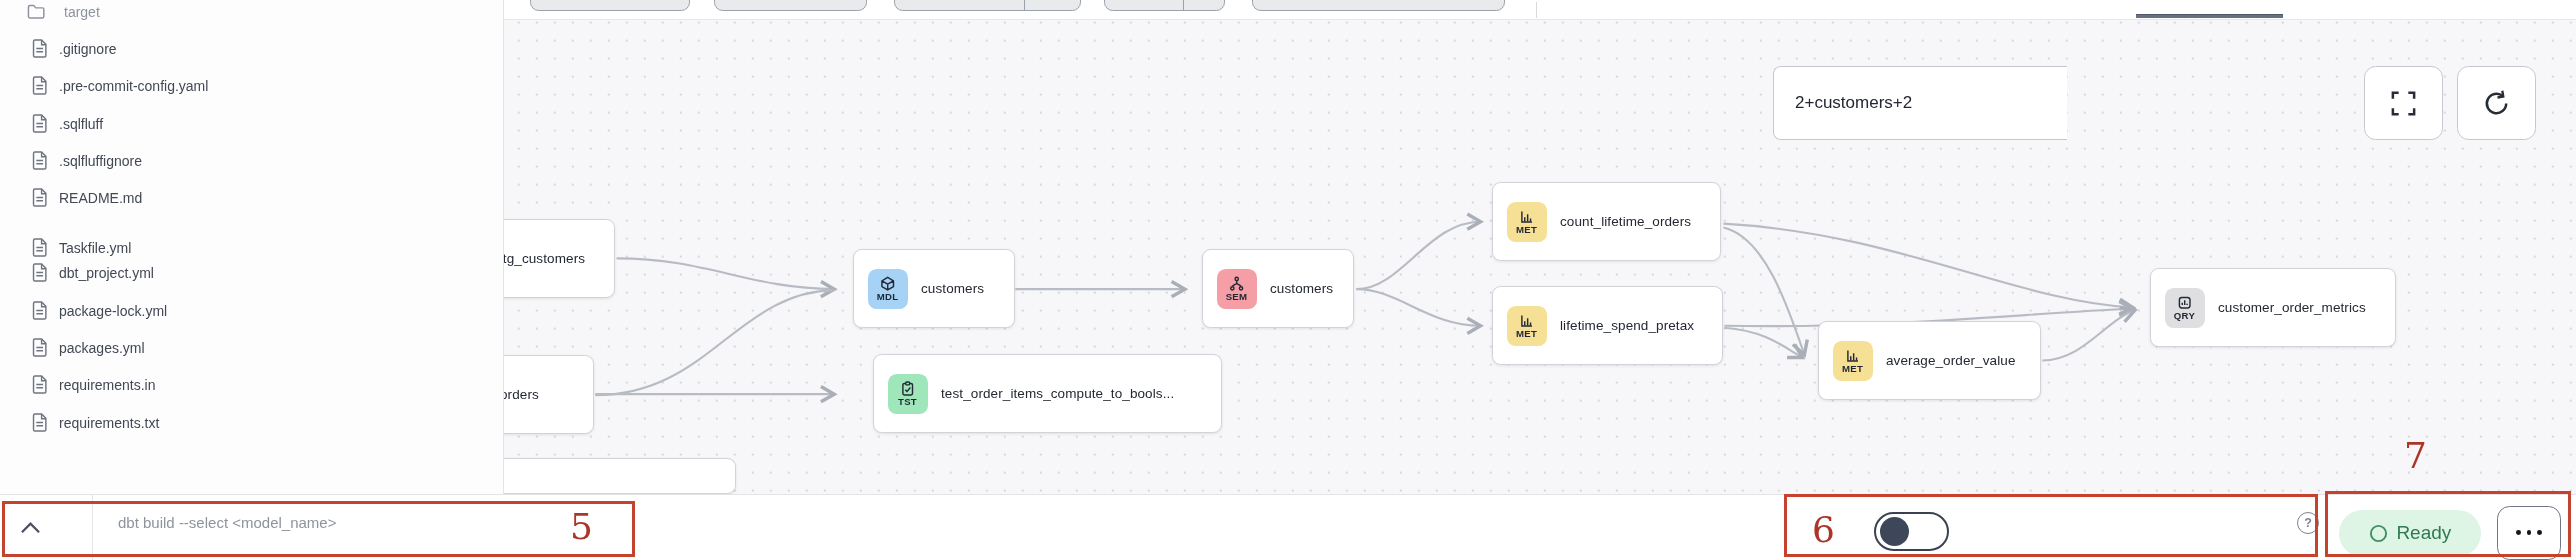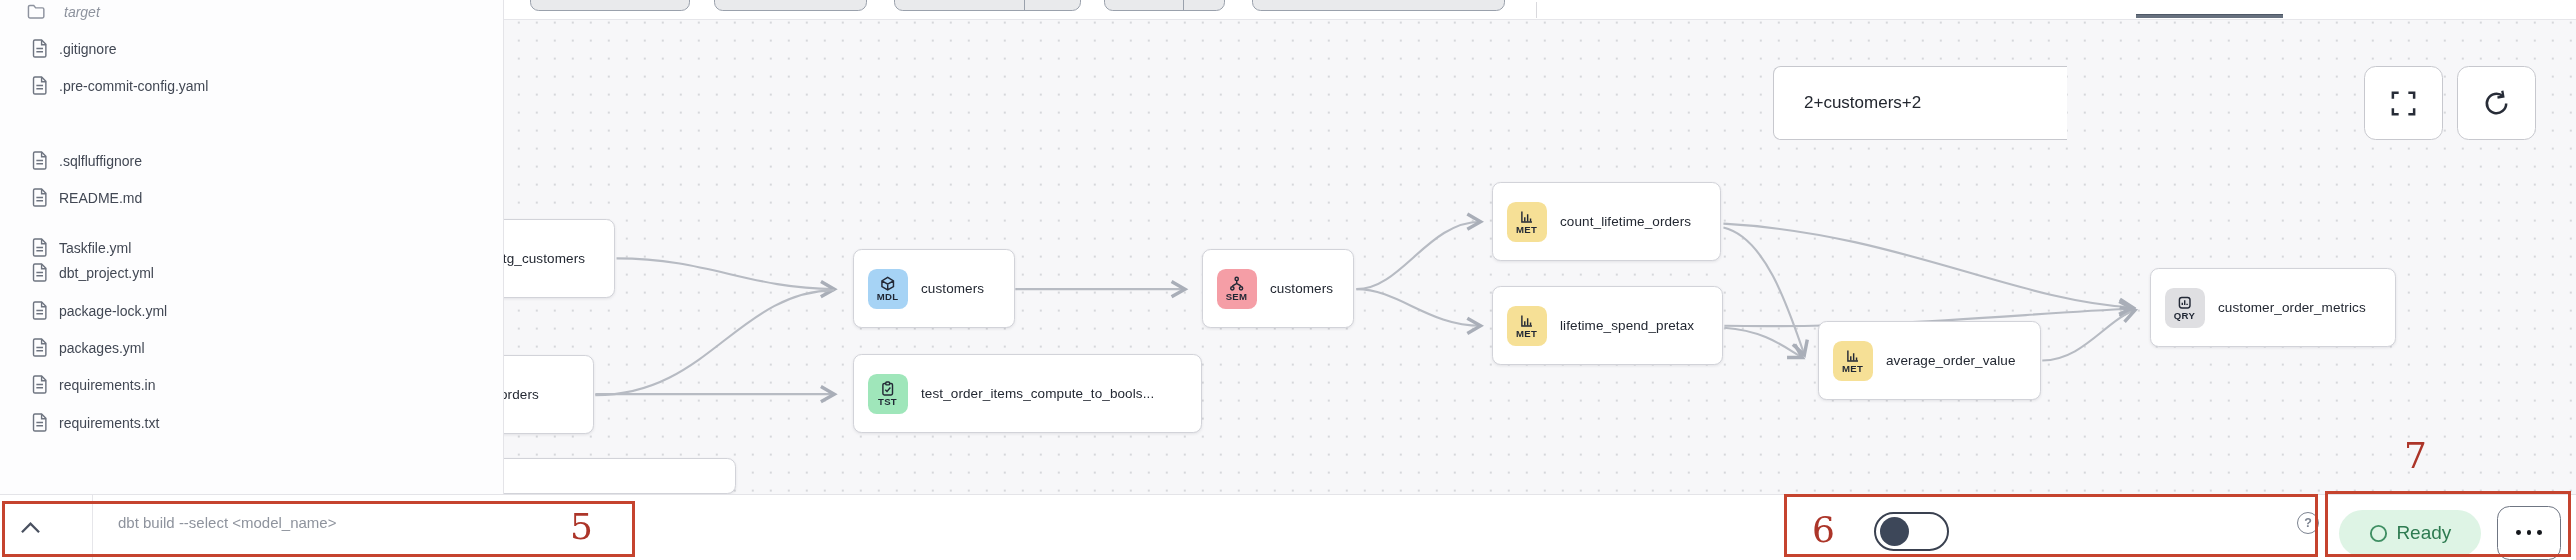--- a/index.html
+++ b/index.html
@@ -33,39 +33,39 @@
   .badge { width:40px; height:40px; border-radius:8.7px; display:flex; flex-direction:column; align-items:center; justify-content:center; gap:1px; flex:0 0 auto; }
   .badge-label { font-size:9.6px; font-weight:bold; color:#1f2633; letter-spacing:0.3px; line-height:9.6px; }
   .b-mdl { background:#a6d3f5; } .b-sem { background:#f59ea6; } .b-met { background:#f6e096; }
   .b-tst { background:#9fe6ba; } .b-qry { background:#dfdfe2; }
   .badge svg { display:block; }
 
   
   .selector-input {
     position:absolute; left:1773px; top:66px; width:294px; height:74px; z-index:4;
     border:1.4px solid #c7c8ce; border-right:none; border-radius:7.7px 0 0 7.7px; background:#fff;
-    padding-left:30px; font-size:17px; color:#23272f; font-family:"Liberation Sans", sans-serif; outline:none;
+    padding-left:21px; font-size:17px; color:#23272f; font-family:"Liberation Sans", sans-serif; outline:none;
   }
   .update-btn {
     position:absolute; left:2136px; top:66px; width:196px; height:74px; z-index:4;
     border:1.4px solid #c7c8ce; border-radius:0 7.7px 7.7px 0; background:#ededf0;
     font-size:17px; color:#1f242e; display:flex; align-items:center; justify-content:center; cursor:pointer;
   }
   .icon-btn {
     position:absolute; top:66px; width:79px; height:74px; z-index:4; background:#fff;
     border:1.4px solid #c7c8ce; border-radius:11.6px; display:flex; align-items:center; justify-content:center; cursor:pointer;
   }
 
   
   .sidebar { position:absolute; left:0; top:0; width:504px; height:494px; background:#fdfdfe; border-right:1px solid #e4e4e8; z-index:5; }
   .tree-row { position:absolute; left:0; width:100%; height:31px; display:flex; align-items:center; cursor:pointer; }
   .tree-row svg { position:absolute; left:32px; }
   .tree-row.folder svg { left:27px; }
   .tree-label { position:absolute; left:59px; font-size:14px; color:#424854; }
-  .tree-row.folder .tree-label { left:64px; font-style:italic; color:#8e939e; }
+  .tree-row.folder .tree-label { left:64px; color:#8e939e; }
 
   
   .bottombar { position:absolute; left:0; top:494px; width:2576px; height:66px; background:#fff; border-top:1px solid #e4e4e8; z-index:6; }
   .bb-divider { position:absolute; left:92px; top:0; height:66px; width:1px; background:#e6e6ea; }
   .chevron-up { position:absolute; left:17.3px; top:23px; }
   .cmd-input {
     position:absolute; left:118px; top:6px; width:443px; height:42px; border:none; outline:none;
     font-size:15px; color:#3c424e; background:transparent; font-family:"Liberation Sans", sans-serif;
   }
   .cmd-input::placeholder { color:#8e939d; opacity:1; }
@@ -153,21 +153,21 @@
   <div class="node" style="left:853px; top:249px; width:162px;">
     <span class="badge b-mdl">
       <svg width="15.4" height="15.4" viewBox="0 0 16 16" fill="none" stroke="#232936" stroke-width="1.5">
           <path d="M8 1.5 L14 5 V11 L8 14.5 L2 11 V5 Z M2 5 L8 8.5 L14 5 M8 8.5 V14.5"></path>
         </svg>
       <span class="badge-label">MDL</span>
     </span>
     <span class="node-label">customers</span>
   </div>
 
-  <div class="node" style="left:853px; top:354px; width:349px;">
+  <div class="node" style="left:873px; top:354px; width:349px;">
     <span class="badge b-tst">
       <svg width="15.4" height="15.4" viewBox="0 0 16 16" fill="none" stroke="#232936" stroke-width="1.5">
           <rect x="3" y="2.5" width="10" height="12" rx="1.5"></rect>
           <rect x="6" y="1" width="4" height="3" rx="1" fill="#9fe6ba"></rect>
           <path d="M5.5 9 L7.3 10.8 L10.8 6.8"></path>
         </svg>
       <span class="badge-label">TST</span>
     </span>
     <span class="node-label">test_order_items_compute_to_bools...</span>
   </div>
@@ -255,20 +255,27 @@
           <path d="M10 1.3 V6 H14.7 M4.5 10 H11.5 M4.5 13.5 H11.5"></path>
         </svg>
       <span class="tree-label">.gitignore</span>
     </div>
     <div class="tree-row" style="top:70px;">
       <svg width="15.4" height="19" viewBox="0 0 16 20" fill="none" stroke="#6e7480" stroke-width="1.5">
           <path d="M1.5 2.5 a1.5 1.5 0 0 1 1.5 -1.5 h7 l4.5 4.5 v12 a1.5 1.5 0 0 1 -1.5 1.5 h-10 a1.5 1.5 0 0 1 -1.5 -1.5 Z"></path>
           <path d="M10 1.3 V6 H14.7 M4.5 10 H11.5 M4.5 13.5 H11.5"></path>
         </svg>
       <span class="tree-label">.pre-commit-config.yaml</span>
+    </div>
+    <div class="tree-row" style="top:108px;">
+      <svg width="15.4" height="19" viewBox="0 0 16 20" fill="none" stroke="#6e7480" stroke-width="1.5">
+          <path d="M1.5 2.5 a1.5 1.5 0 0 1 1.5 -1.5 h7 l4.5 4.5 v12 a1.5 1.5 0 0 1 -1.5 1.5 h-10 a1.5 1.5 0 0 1 -1.5 -1.5 Z"></path>
+          <path d="M10 1.3 V6 H14.7 M4.5 10 H11.5 M4.5 13.5 H11.5"></path>
+        </svg>
+      <span class="tree-label">.sqlfluff</span>
     </div>
     <div class="tree-row" style="top:145px;">
       <svg width="15.4" height="19" viewBox="0 0 16 20" fill="none" stroke="#6e7480" stroke-width="1.5">
           <path d="M1.5 2.5 a1.5 1.5 0 0 1 1.5 -1.5 h7 l4.5 4.5 v12 a1.5 1.5 0 0 1 -1.5 1.5 h-10 a1.5 1.5 0 0 1 -1.5 -1.5 Z"></path>
           <path d="M10 1.3 V6 H14.7 M4.5 10 H11.5 M4.5 13.5 H11.5"></path>
         </svg>
       <span class="tree-label">.sqlfluffignore</span>
     </div>
     <div class="tree-row" style="top:182px;">
       <svg width="15.4" height="19" viewBox="0 0 16 20" fill="none" stroke="#6e7480" stroke-width="1.5">

